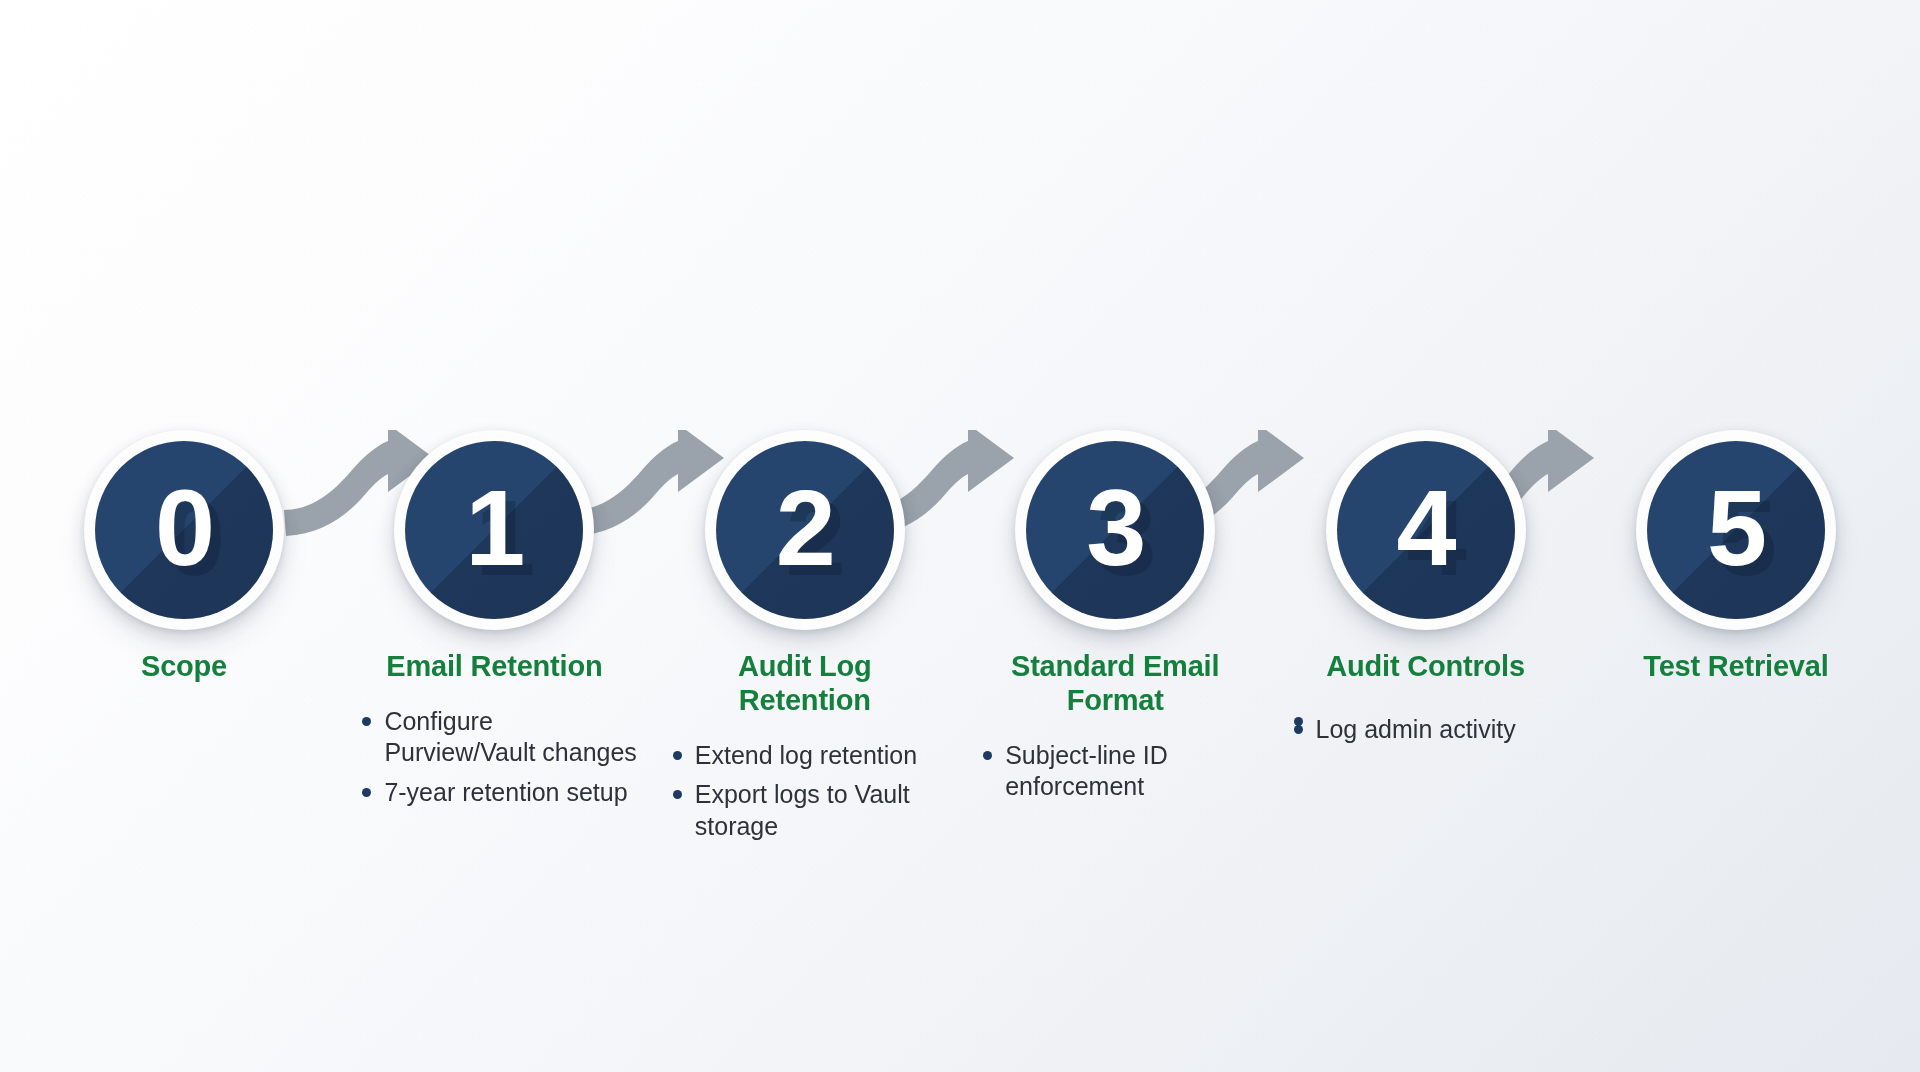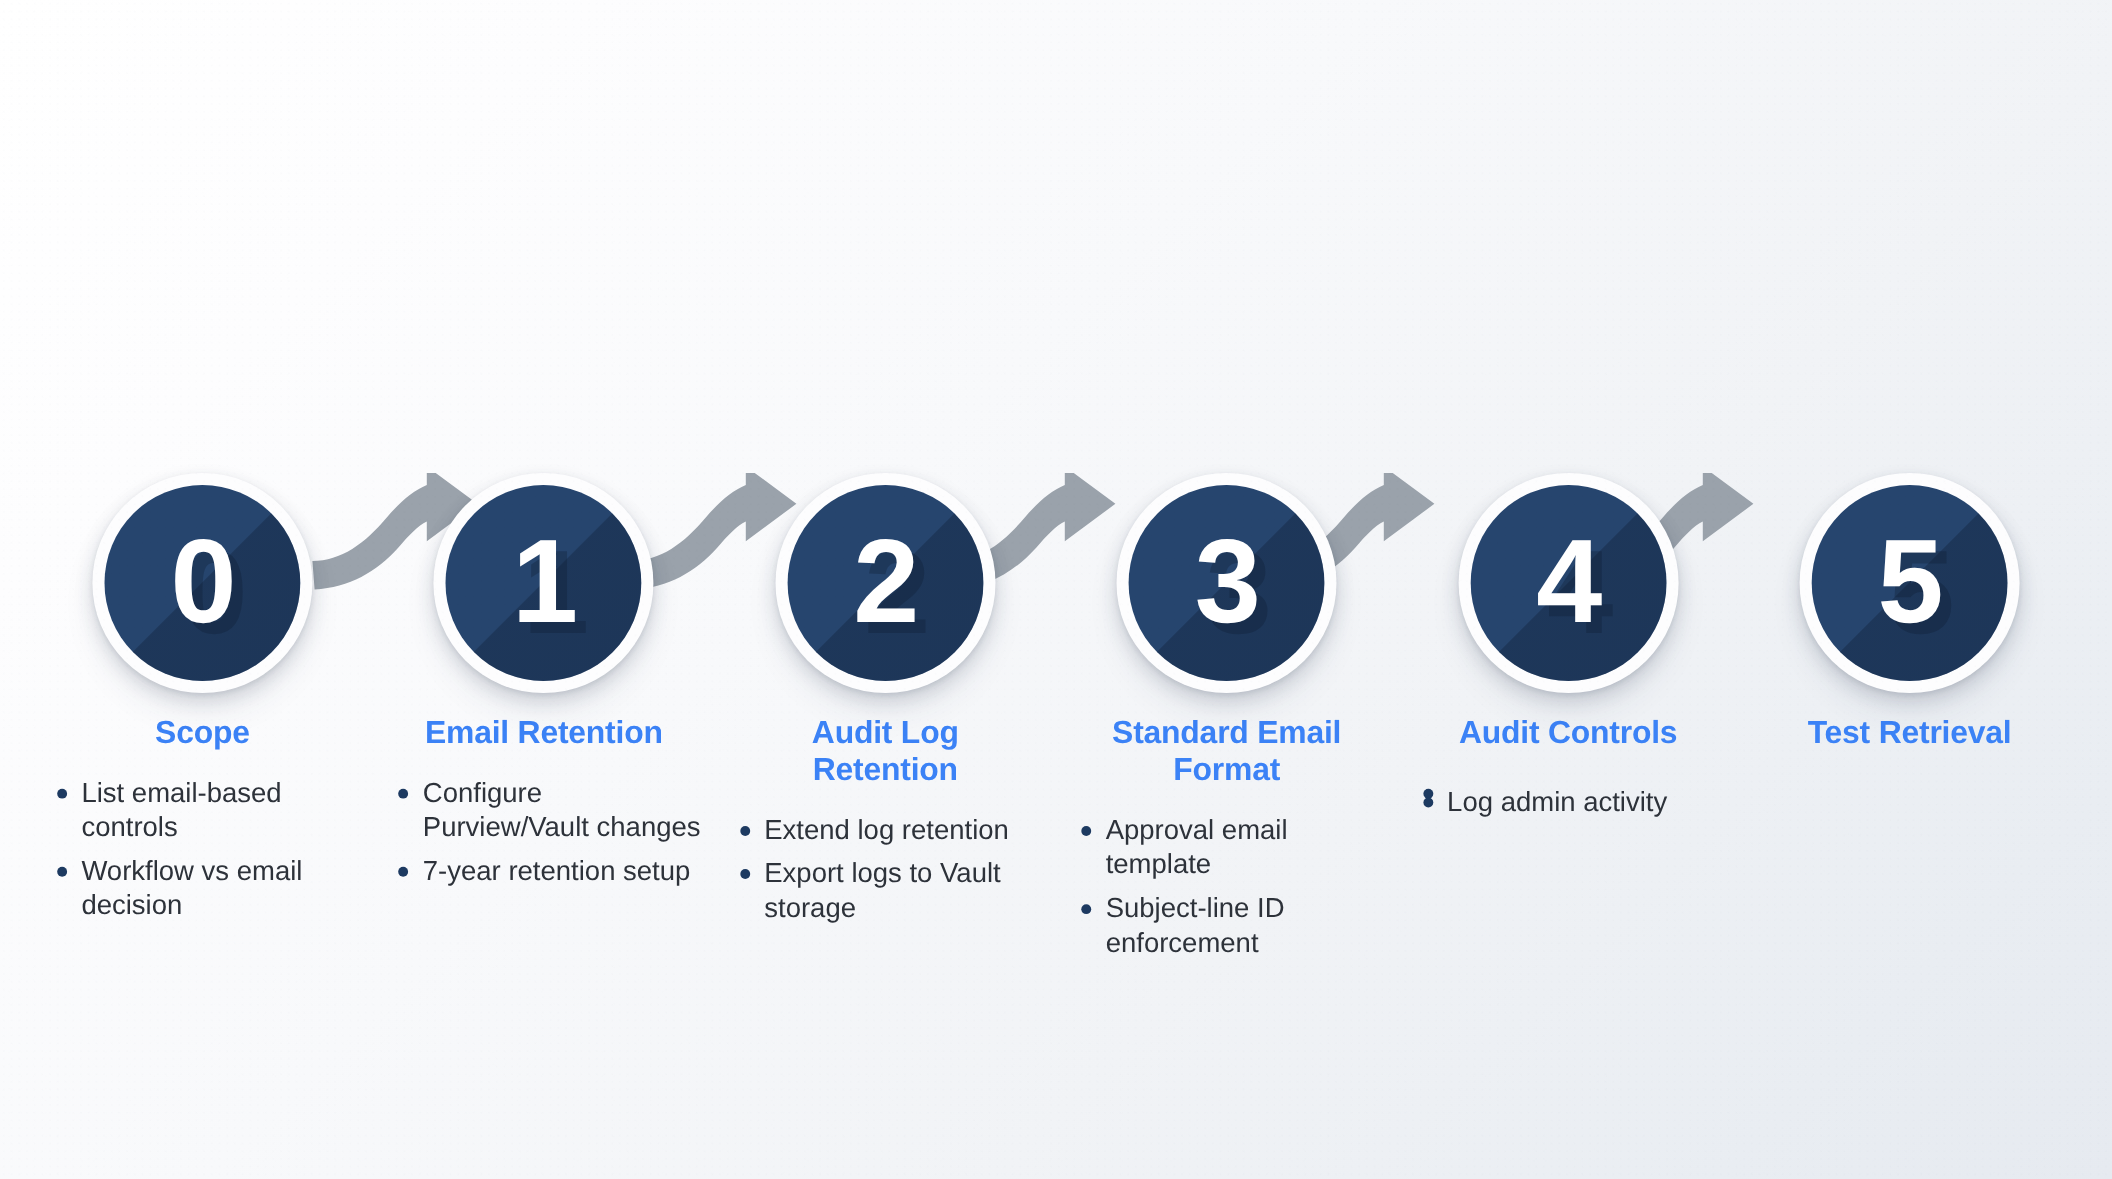--- a/index.html
+++ b/index.html
@@ -122,21 +122,21 @@
     letter-spacing: -2px;
     text-shadow: 10px 10px 0 rgba(12,26,48,.30);
     transform: translateY(-2px);
   }
 
   
   .step-title {
     margin-top: 20px;
     font-size: 29px;
     font-weight: bold;
-    color: #3b82f6;
+    color: #15803d;
     line-height: 1.17;
     text-align: center;
     letter-spacing: -.2px;
     max-width: 250px;
   }
 
   
   .bullets {
     margin-top: 22px;
     list-style: none;
@@ -216,30 +216,20 @@
 
     <div class="step">
       <div class="badge-wrap">
         <div class="badge-ring"></div>
         <div class="badge">
           <div class="badge-shade"></div>
           <span class="badge-number">0</span>
         </div>
       </div>
       <div class="step-title">Scope</div>
-      <ul class="bullets">
-        <li class="bullet">
-          <span class="dot"></span>
-          <span>List email-based controls</span>
-        </li>
-        <li class="bullet">
-          <span class="dot"></span>
-          <span>Workflow vs email decision</span>
-        </li>
-      </ul>
     </div>
 
     <div class="step">
       <div class="badge-wrap">
         <div class="badge-ring"></div>
         <div class="badge">
           <div class="badge-shade"></div>
           <span class="badge-number">1</span>
         </div>
       </div>
@@ -282,24 +272,20 @@
         <div class="badge-ring"></div>
         <div class="badge">
           <div class="badge-shade"></div>
           <span class="badge-number">3</span>
         </div>
       </div>
       <div class="step-title">Standard Email Format</div>
       <ul class="bullets">
         <li class="bullet">
           <span class="dot"></span>
-          <span>Approval email template</span>
-        </li>
-        <li class="bullet">
-          <span class="dot"></span>
           <span>Subject-line ID enforcement</span>
         </li>
       </ul>
     </div>
 
     <div class="step">
       <div class="badge-wrap">
         <div class="badge-ring"></div>
         <div class="badge">
           <div class="badge-shade"></div>

